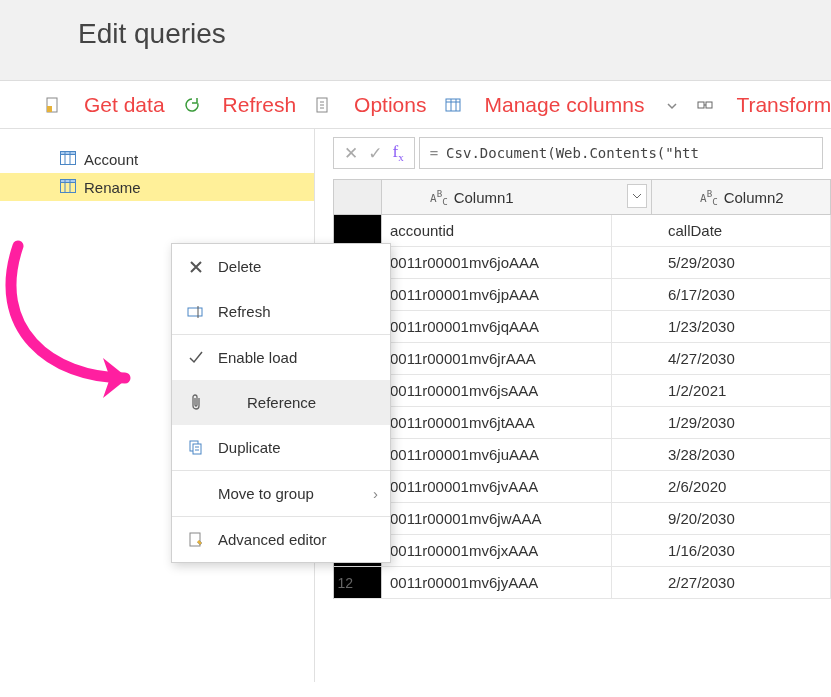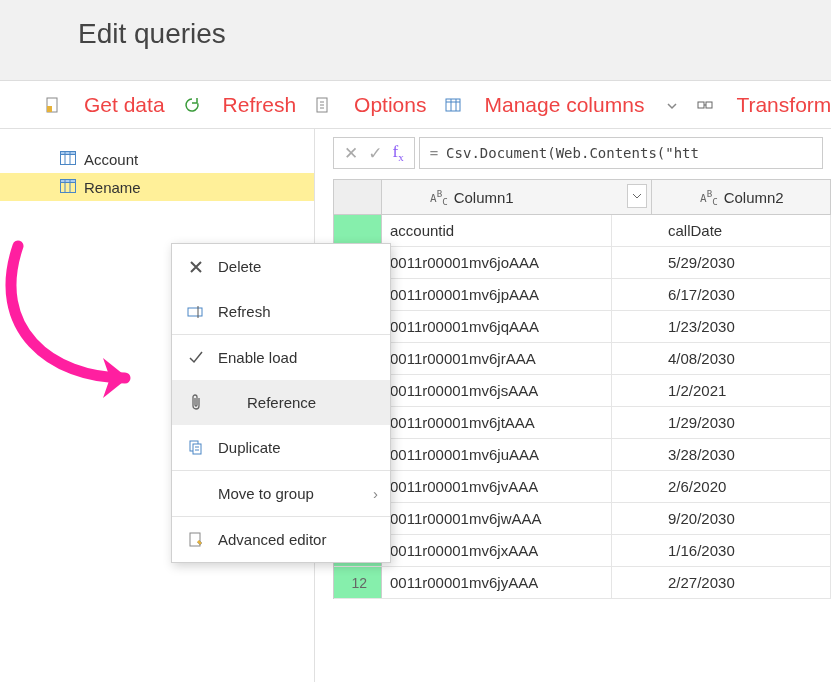--- a/index.html
+++ b/index.html
@@ -139,25 +139,25 @@
   }
   .grid-row {
     display: flex;
     border-bottom: 1px solid #e5e5e5;
     height: 32px;
   }
   .grid-row:nth-child(even) { }
   .gr-idx {
     width: 48px;
     border-right: 1px solid #ccc;
-    background: #86efac;
+    background: #000000;
     display: flex;
     align-items: center;
     justify-content: flex-end;
-    padding-right: 14px;
+    padding-right: 28px;
     color: #666;
     font-size: 14px;
   }
   .gr-cell {
     border-right: 1px solid #e5e5e5;
     display: flex;
     align-items: center;
     padding: 0 8px;
     font-size: 15px;
     color: #333;
@@ -337,21 +337,21 @@
             <div class="gr-cell gr-c2">6/17/2030</div>
           </div>
           <div class="grid-row">
             <div class="gr-idx"></div>
             <div class="gr-cell gr-c1">0011r00001mv6jqAAA</div>
             <div class="gr-cell gr-c2">1/23/2030</div>
           </div>
           <div class="grid-row">
             <div class="gr-idx"></div>
             <div class="gr-cell gr-c1">0011r00001mv6jrAAA</div>
-            <div class="gr-cell gr-c2">4/08/2030</div>
+            <div class="gr-cell gr-c2">4/27/2030</div>
           </div>
           <div class="grid-row">
             <div class="gr-idx"></div>
             <div class="gr-cell gr-c1">0011r00001mv6jsAAA</div>
             <div class="gr-cell gr-c2">1/2/2021</div>
           </div>
           <div class="grid-row">
             <div class="gr-idx"></div>
             <div class="gr-cell gr-c1">0011r00001mv6jtAAA</div>
             <div class="gr-cell gr-c2">1/29/2030</div>

